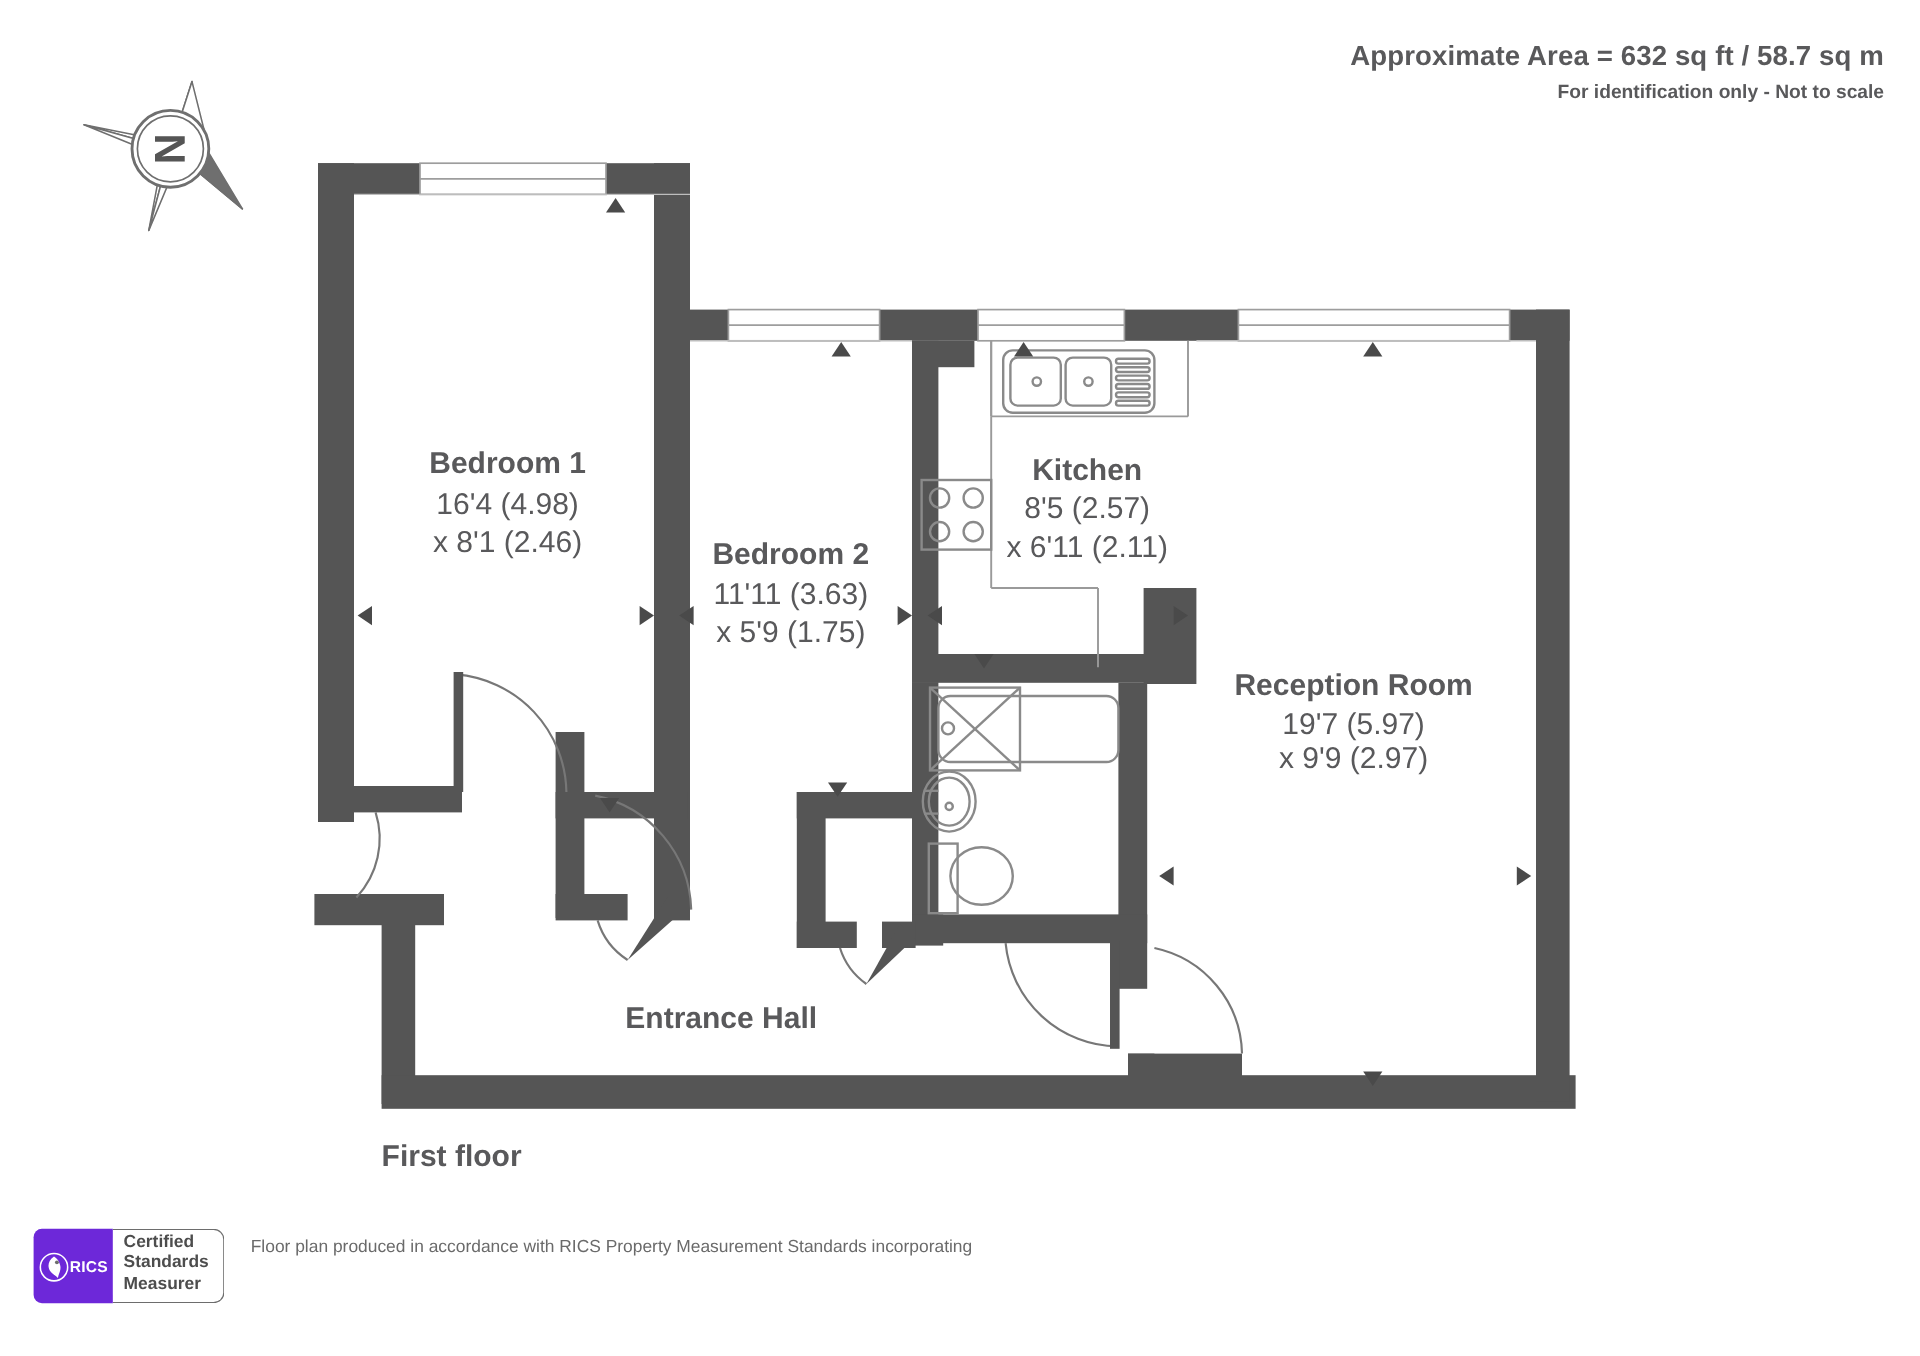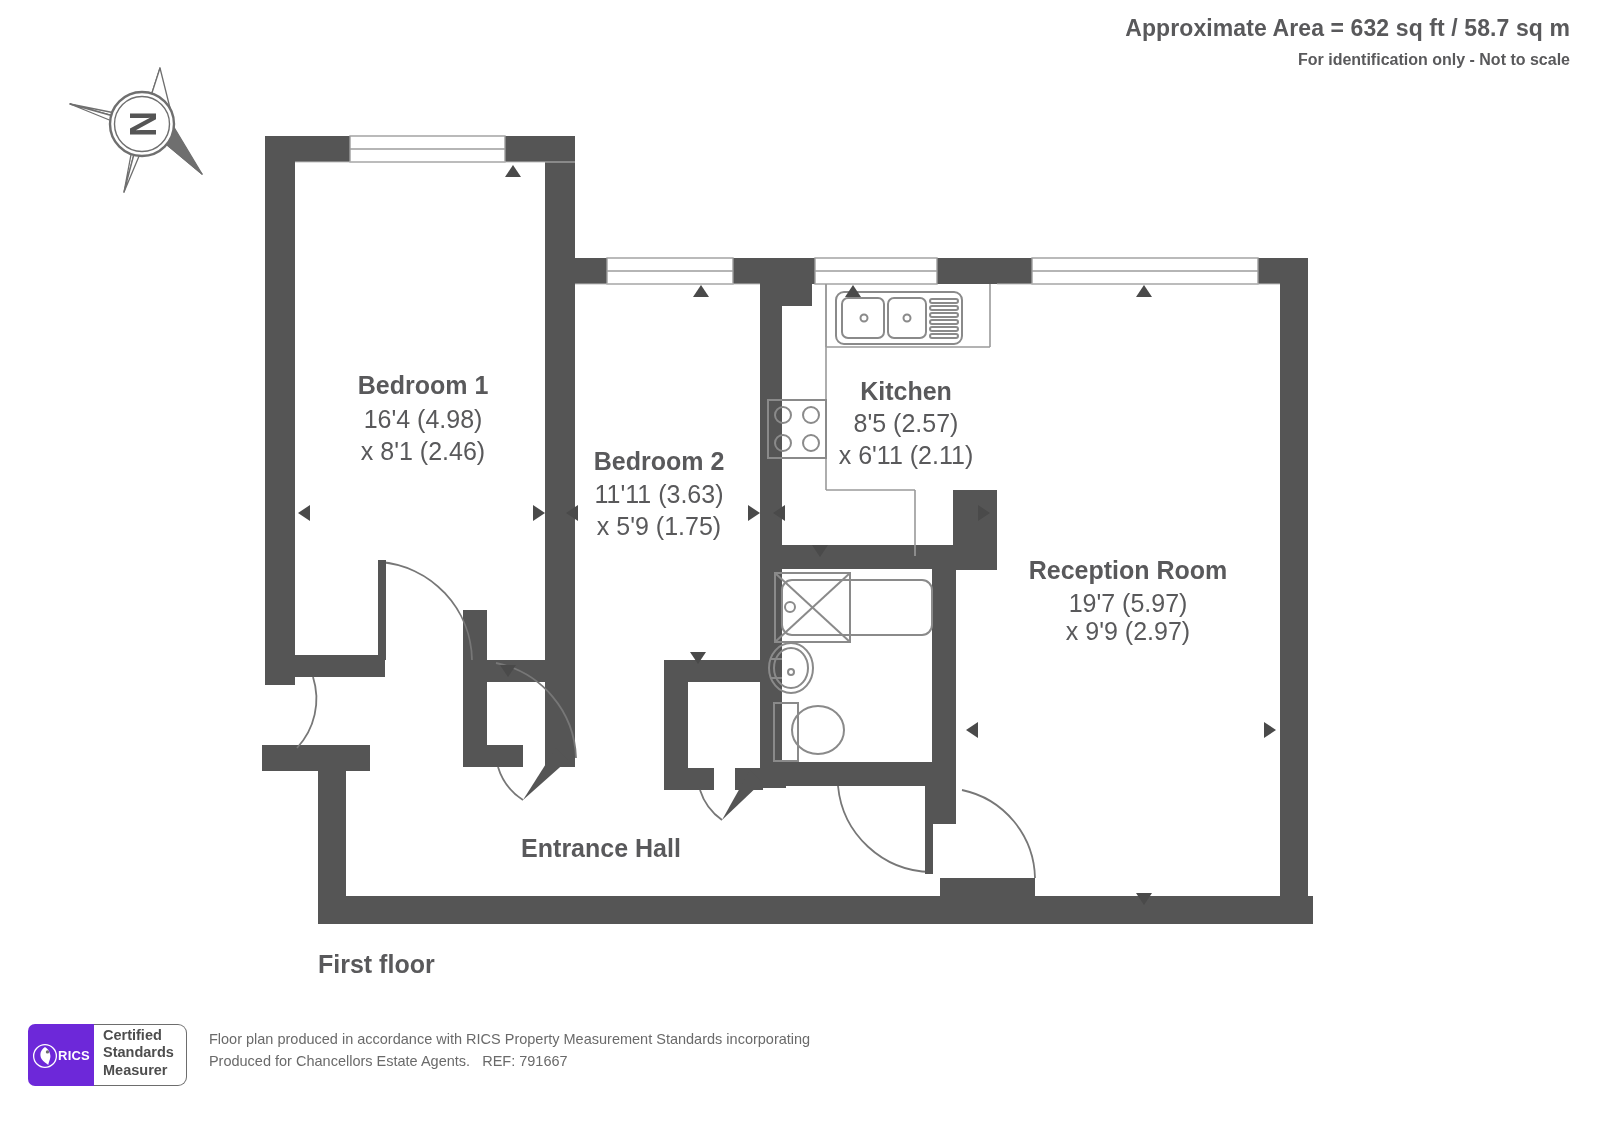--- a/index.html
+++ b/index.html
@@ -17,21 +17,21 @@
     overflow: hidden;
   }
 
   
   #header {
     position: absolute;
     top: 0;
     right: 30px;
     width: 700px;
     text-align: right;
-    padding-top: 14px;
+    padding-top: 32px;
   }
   #area-title {
     font-size: 23px;
     font-weight: bold;
     color: #59595b;
     letter-spacing: 0.1px;
     line-height: 1.25;
   }
   #area-note {
     font-size: 16px;
@@ -419,16 +419,15 @@
     </div>
     <div id="rics-cert">
       <span>Certified</span>
       <span>Standards</span>
       <span>Measurer</span>
     </div>
   </div>
 
   <div id="disclaimer">
     <div>Floor plan produced in accordance with RICS Property Measurement Standards incorporating</div>
-    <div>Produced for Chancellors Estate Agents.   REF: 791667</div>
   </div>
 
 </div>
 
 </body></html>

